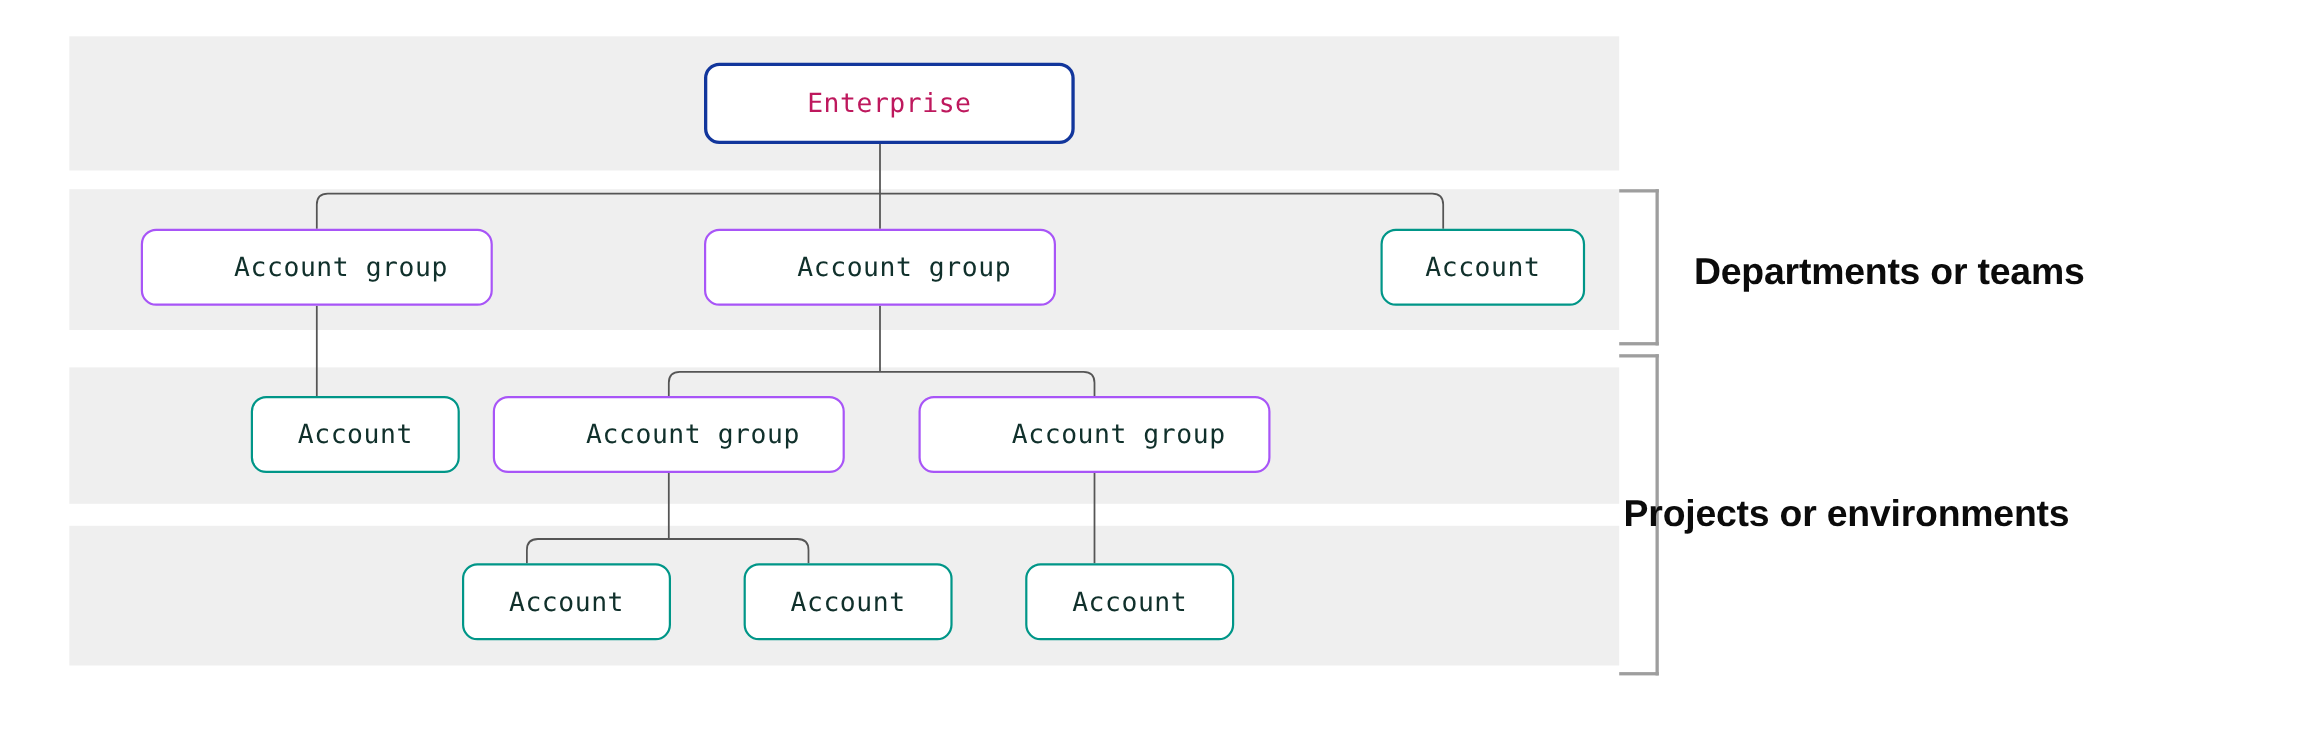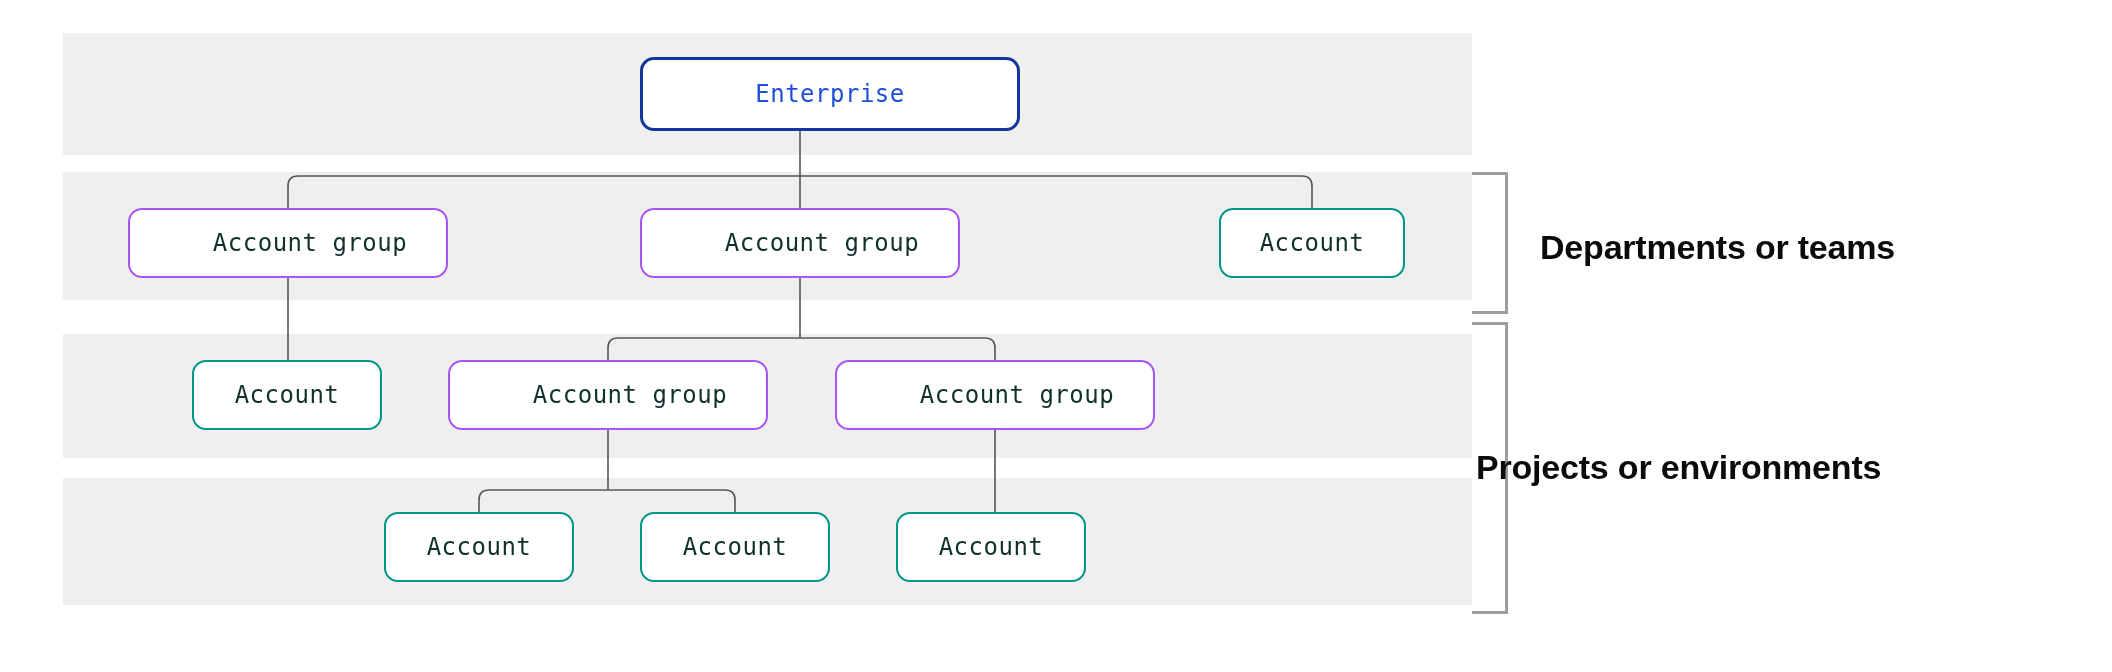--- a/index.html
+++ b/index.html
@@ -38,21 +38,21 @@
     align-items:center;
     justify-content:center;
     font-family:"DejaVu Sans Mono","Liberation Mono",monospace;
     font-size:24px;
     letter-spacing:0.5px;
     color:#10302b;
     white-space:nowrap;
   }
   .node.enterprise{ border-color:#12369c; border-width:3px; }
   .node.group{ border-color:#a855f7;padding-left:44px; }
-  .node.account{ border-color:#009688; }
+  .node.account{ border-color:#009688;margin-left:36px; }
 
   
   .bracket{
     position:absolute;
     box-sizing:border-box;
     border:3px solid #9e9e9e;
     border-left:none;
     width:36px;
   }
   .bracket-label{
@@ -78,21 +78,21 @@
   <svg id="wires" viewBox="0 0 2112 672" preserveAspectRatio="none">
       <path d="M 800 131 L 800 208" fill="none" stroke="#555555" stroke-width="1.6"></path>
       <path d="M 800 176 L 800 176" fill="none" stroke="#555555" stroke-width="1.6"></path>
       <path d="M 288 208 L 288 186 Q 288 176 298 176 L 1302 176 Q 1312 176 1312 186 L 1312 208" fill="none" stroke="#555555" stroke-width="1.6"></path>
       <path d="M 288 278 L 288 360" fill="none" stroke="#555555" stroke-width="1.6"></path>
       <path d="M 800 278 L 800 338 M 608 360 L 608 348 Q 608 338 618 338 L 985 338 Q 995 338 995 348 L 995 360" fill="none" stroke="#555555" stroke-width="1.6"></path>
       <path d="M 608 430 L 608 490 M 479 512 L 479 500 Q 479 490 489 490 L 725 490 Q 735 490 735 500 L 735 512" fill="none" stroke="#555555" stroke-width="1.6"></path>
       <path d="M 995 430 L 995 512" fill="none" stroke="#555555" stroke-width="1.6"></path>
     </svg>
 
-  <div class="node enterprise" id="node-enterprise" style="left: 640px; top: 57px; width: 380px; height: 74px; color: #1d4ed8;">Enterprise</div>
+  <div class="node enterprise" id="node-enterprise" style="left: 640px; top: 57px; width: 337px; height: 74px; color: #be185d;">Enterprise</div>
 
   <div class="node group" id="node-ag-1" style="left: 128px; top: 208px; width: 320px; height: 70px; color: rgb(16, 48, 43);">Account group</div>
   <div class="node group" id="node-ag-2" style="left: 640px; top: 208px; width: 320px; height: 70px; color: rgb(16, 48, 43);">Account group</div>
   <div class="node account" id="node-acct-1" style="left: 1219px; top: 208px; width: 186px; height: 70px; color: rgb(16, 48, 43);">Account</div>
 
   <div class="node account" id="node-acct-2" style="left: 192px; top: 360px; width: 190px; height: 70px; color: rgb(16, 48, 43);">Account</div>
   <div class="node group" id="node-ag-3" style="left: 448px; top: 360px; width: 320px; height: 70px; color: rgb(16, 48, 43);">Account group</div>
   <div class="node group" id="node-ag-4" style="left: 835px; top: 360px; width: 320px; height: 70px; color: rgb(16, 48, 43);">Account group</div>
 
   <div class="node account" id="node-acct-3" style="left: 384px; top: 512px; width: 190px; height: 70px; color: rgb(16, 48, 43);">Account</div>

